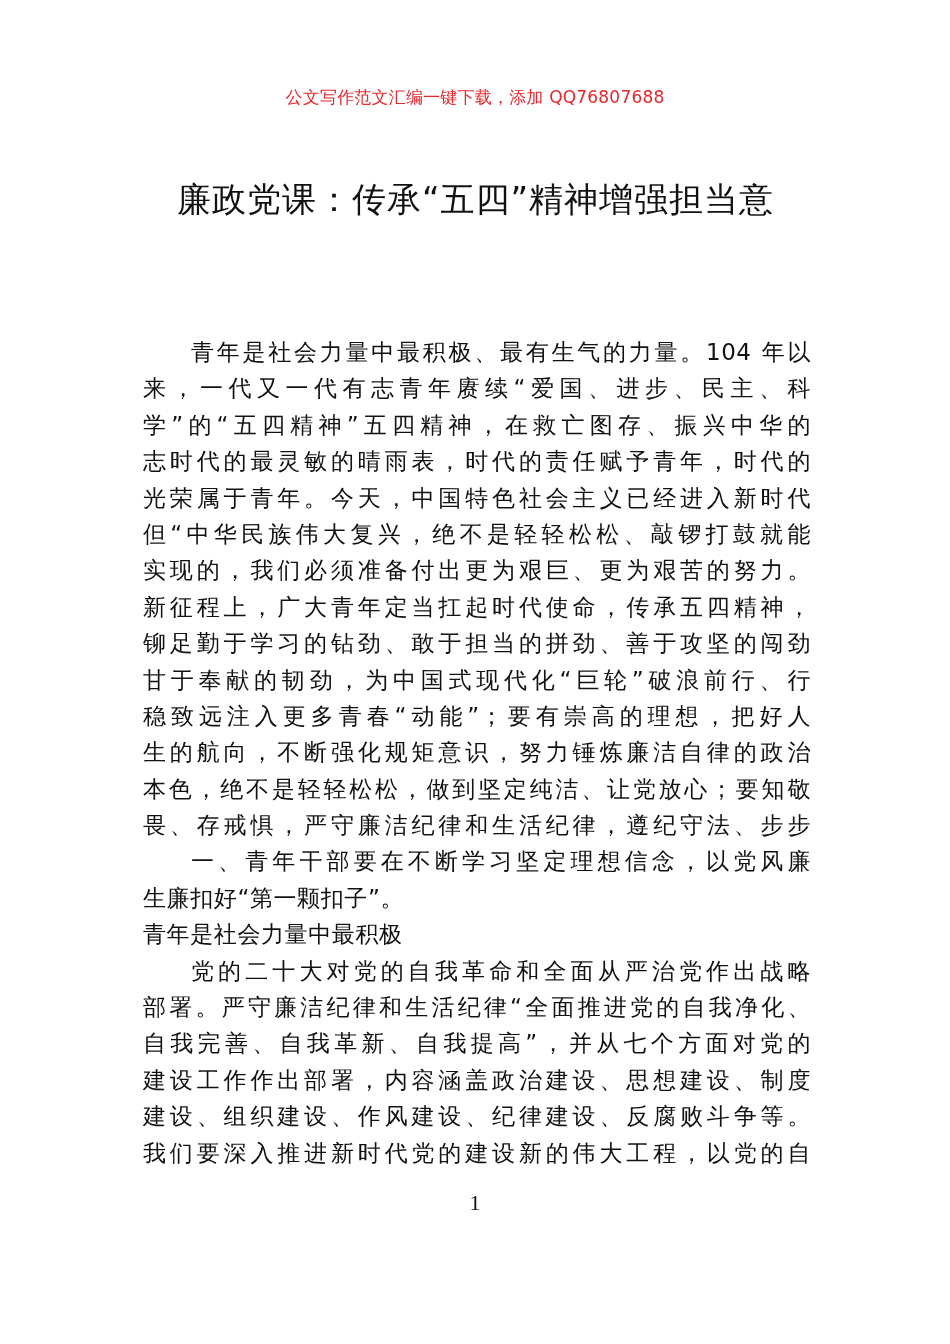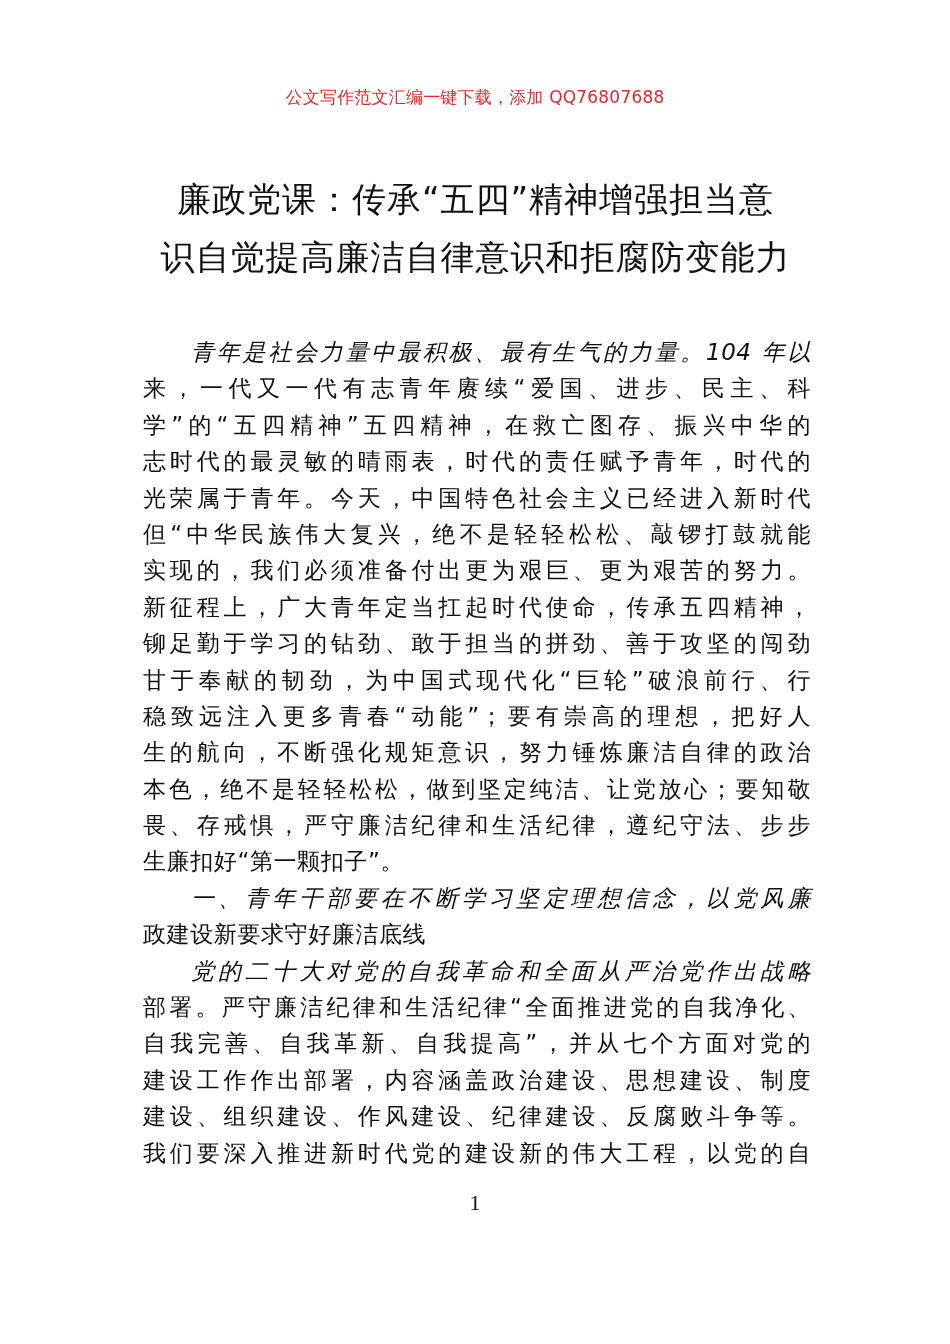--- a/index.html
+++ b/index.html
@@ -7,52 +7,51 @@
            font-family: "DejaVu Sans", "Liberation Sans", sans-serif; color: #111111; }
     .header-note { position: absolute; top: 86px; left: 0; width: 950px; text-align: center;
                    color: #e8262b; font-size: 17px; letter-spacing: 0.2px; }
     .title { position: absolute; left: 143px; width: 665px; top: 170px; text-align: center; }
     .title-line { font-size: 34px; line-height: 58px; height: 58px; white-space: nowrap;
                   letter-spacing: 1px; color: #111; }
     .body { position: absolute; left: 143px; width: 668px; top: 334px; }
     .line { font-size: 23px; line-height: 36.4px; height: 36.4px; white-space: nowrap;
             letter-spacing: 0.6px; text-align: justify; text-align-last: justify; }
     .line.last { text-align-last: left; }
-    .line.indent { padding-left: 48px; font-style: italic; }
+    .line.indent { padding-left: 48px; }
     .page-number { position: absolute; top: 1190px; left: 0; width: 950px; text-align: center;
                    font-family: "Liberation Serif", "DejaVu Serif", serif; font-size: 22px; color: #111; }
   </style>
 </head>
 <body>
 
 <div class="header-note">公文写作范文汇编一键下载，添加 QQ76807688</div>
 
 <div class="title">
   <div class="title-line">廉政党课：传承“五四”精神增强担当意</div>
-  <div class="title-line">识自觉提高廉洁自律意识和拒腐防变能力</div>
 </div>
 
 <div class="body">
   <div class="line indent">青年是社会力量中最积极、最有生气的力量。104 年以</div>
   <div class="line">来，一代又一代有志青年赓续“爱国、进步、民主、科</div>
   <div class="line">学”的“五四精神”五四精神，在救亡图存、振兴中华的</div>
   <div class="line">志时代的最灵敏的晴雨表，时代的责任赋予青年，时代的</div>
   <div class="line">光荣属于青年。今天，中国特色社会主义已经进入新时代</div>
   <div class="line">但“中华民族伟大复兴，绝不是轻轻松松、敲锣打鼓就能</div>
   <div class="line">实现的，我们必须准备付出更为艰巨、更为艰苦的努力。</div>
   <div class="line">新征程上，广大青年定当扛起时代使命，传承五四精神，</div>
   <div class="line">铆足勤于学习的钻劲、敢于担当的拼劲、善于攻坚的闯劲</div>
   <div class="line">甘于奉献的韧劲，为中国式现代化“巨轮”破浪前行、行</div>
   <div class="line">稳致远注入更多青春“动能”；要有崇高的理想，把好人</div>
   <div class="line">生的航向，不断强化规矩意识，努力锤炼廉洁自律的政治</div>
   <div class="line">本色，绝不是轻轻松松，做到坚定纯洁、让党放心；要知敬</div>
   <div class="line">畏、存戒惧，严守廉洁纪律和生活纪律，遵纪守法、步步</div>
+  <div class="line indent">一、青年干部要在不断学习坚定理想信念，以党风廉</div>
   <div class="line last">生廉扣好“第一颗扣子”。</div>
-  <div class="line indent">一、青年干部要在不断学习坚定理想信念，以党风廉</div>
-  <div class="line last">政建设新要求守好廉洁底线</div>
+  <div class="line last">青年是社会力量中最积极</div>
   <div class="line indent">党的二十大对党的自我革命和全面从严治党作出战略</div>
   <div class="line">部署。严守廉洁纪律和生活纪律“全面推进党的自我净化、</div>
   <div class="line">自我完善、自我革新、自我提高”，并从七个方面对党的</div>
   <div class="line">建设工作作出部署，内容涵盖政治建设、思想建设、制度</div>
   <div class="line">建设、组织建设、作风建设、纪律建设、反腐败斗争等。</div>
   <div class="line">我们要深入推进新时代党的建设新的伟大工程，以党的自</div>
 </div>
 
 <div class="page-number">1</div>
 

